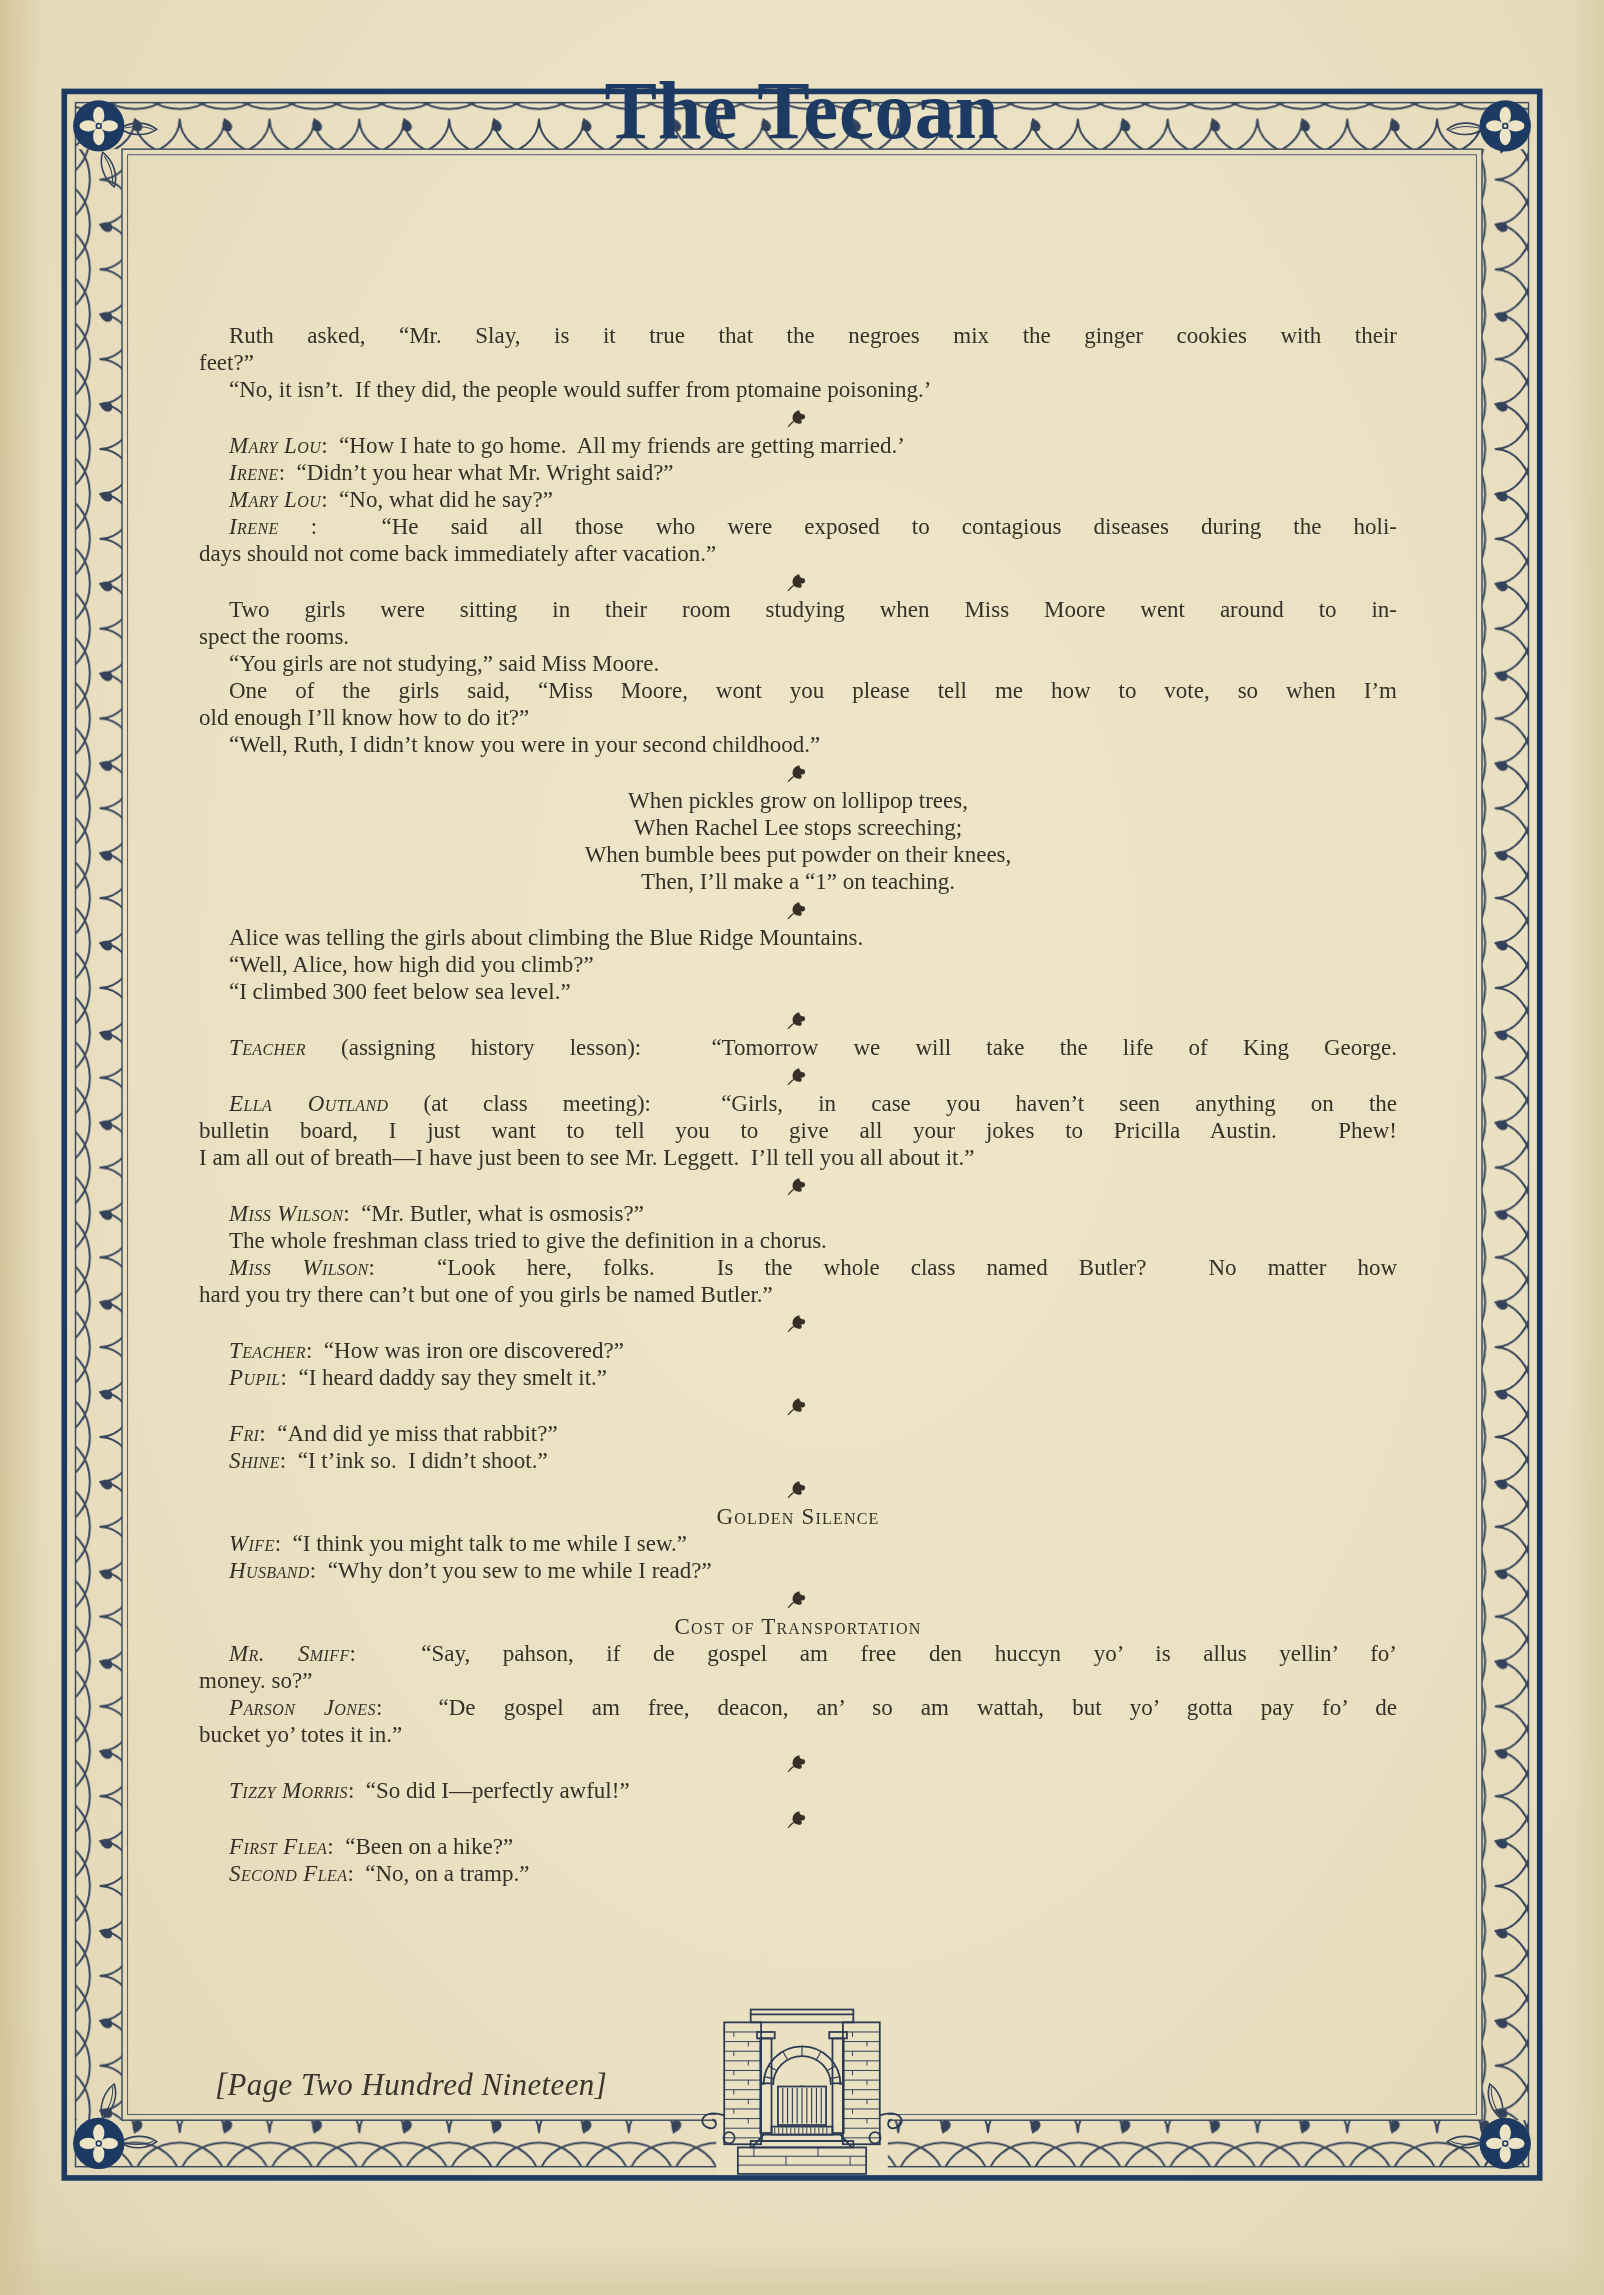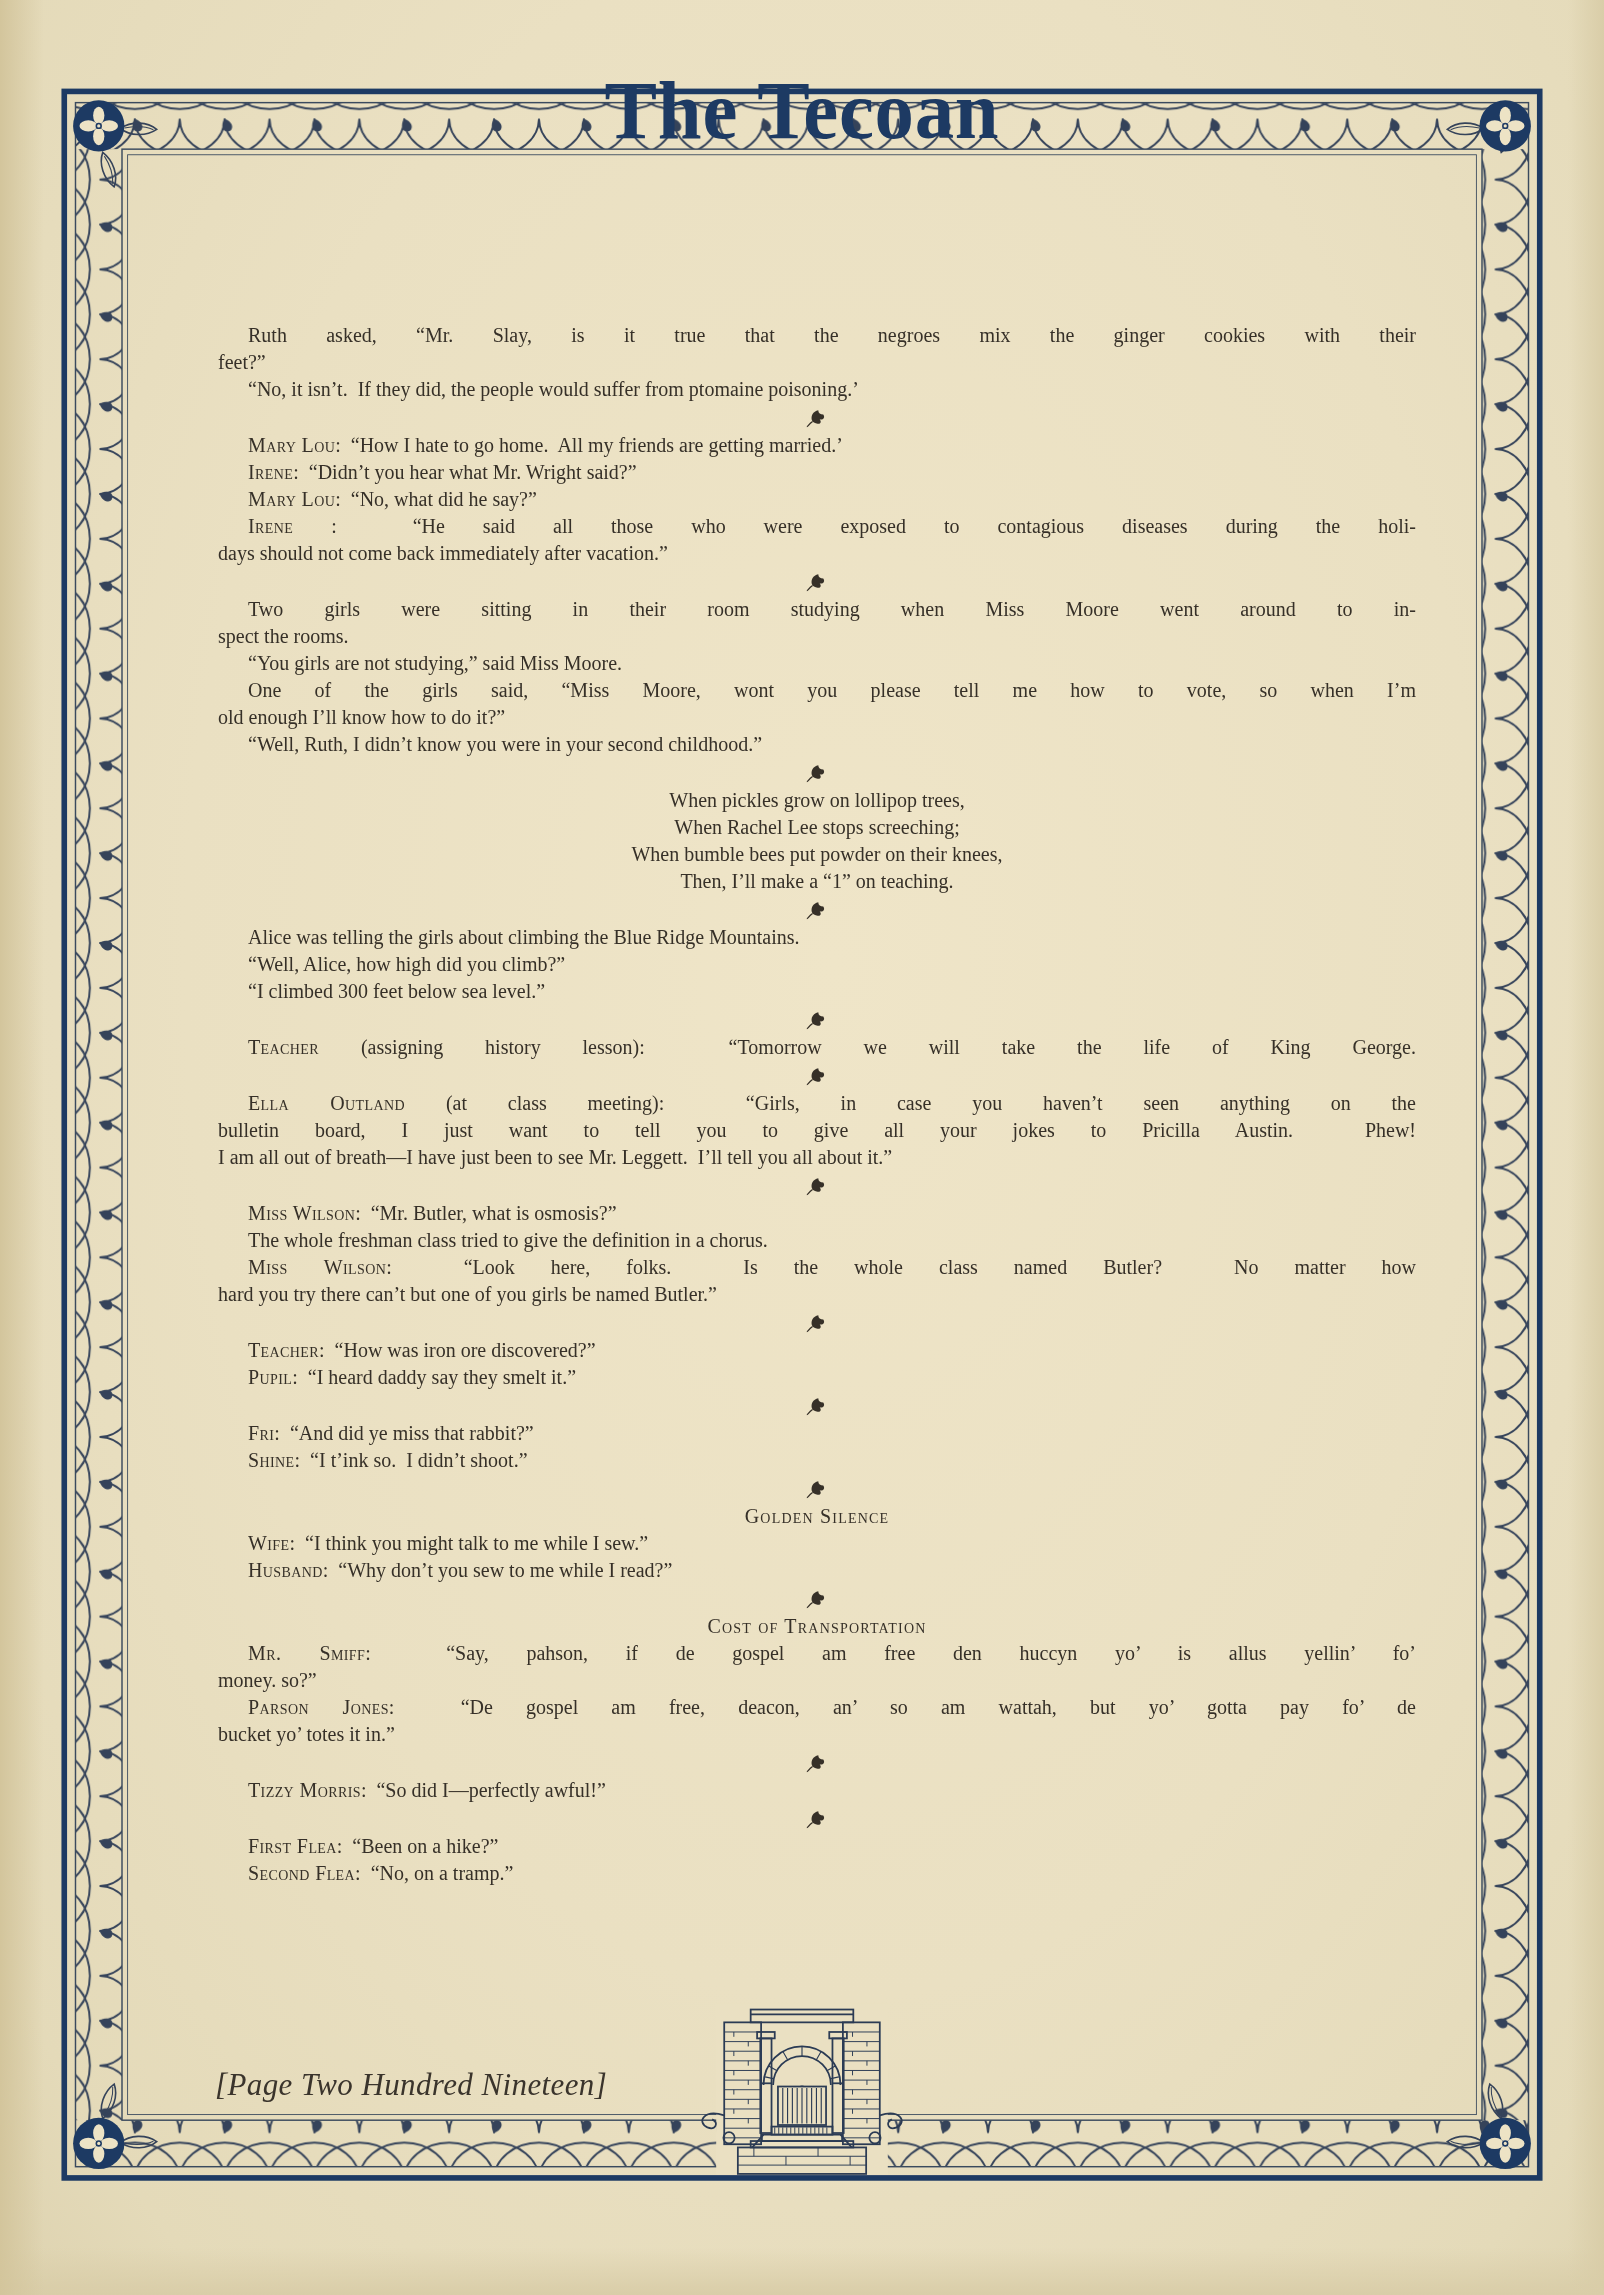--- a/index.html
+++ b/index.html
@@ -18,27 +18,27 @@
   }
   .frame-svg{position:absolute;left:0;top:0;}
   .page-title{
     position:absolute;top:69px;left:0;width:1604px;
     text-align:center;
     font-weight:700;font-size:82px;line-height:83px;
     color:#1d3a63;letter-spacing:0.8px;
     transform:scaleX(.96);
   }
   .content{
-    position:absolute;left:218px;top:322px;width:1198px;
-    font-size:20px;line-height:27px;color:#363028;
+    position:absolute;left:199px;top:322px;width:1198px;
+    font-size:23px;line-height:27px;color:#363028;
   }
   .line{white-space:pre-wrap;}
   .just{text-align:justify;text-align-last:justify;}
   .para.ind .line:first-child{text-indent:30px;}
-  .sc{font-variant:small-caps;letter-spacing:0.4px;}
+  .sc{font-variant:small-caps;letter-spacing:0.4px;font-style:italic;}
   .fleuron{height:29px;display:flex;align-items:center;justify-content:center;}
   .heading{text-align:center;font-variant:small-caps;letter-spacing:1.2px;}
   .verse{text-align:center;}
   .page-footer{
     position:absolute;left:215px;top:2071px;
     font-style:italic;font-size:31px;line-height:27px;color:#3a342c;
     letter-spacing:0.4px;
   }
 </style>
 </head>

